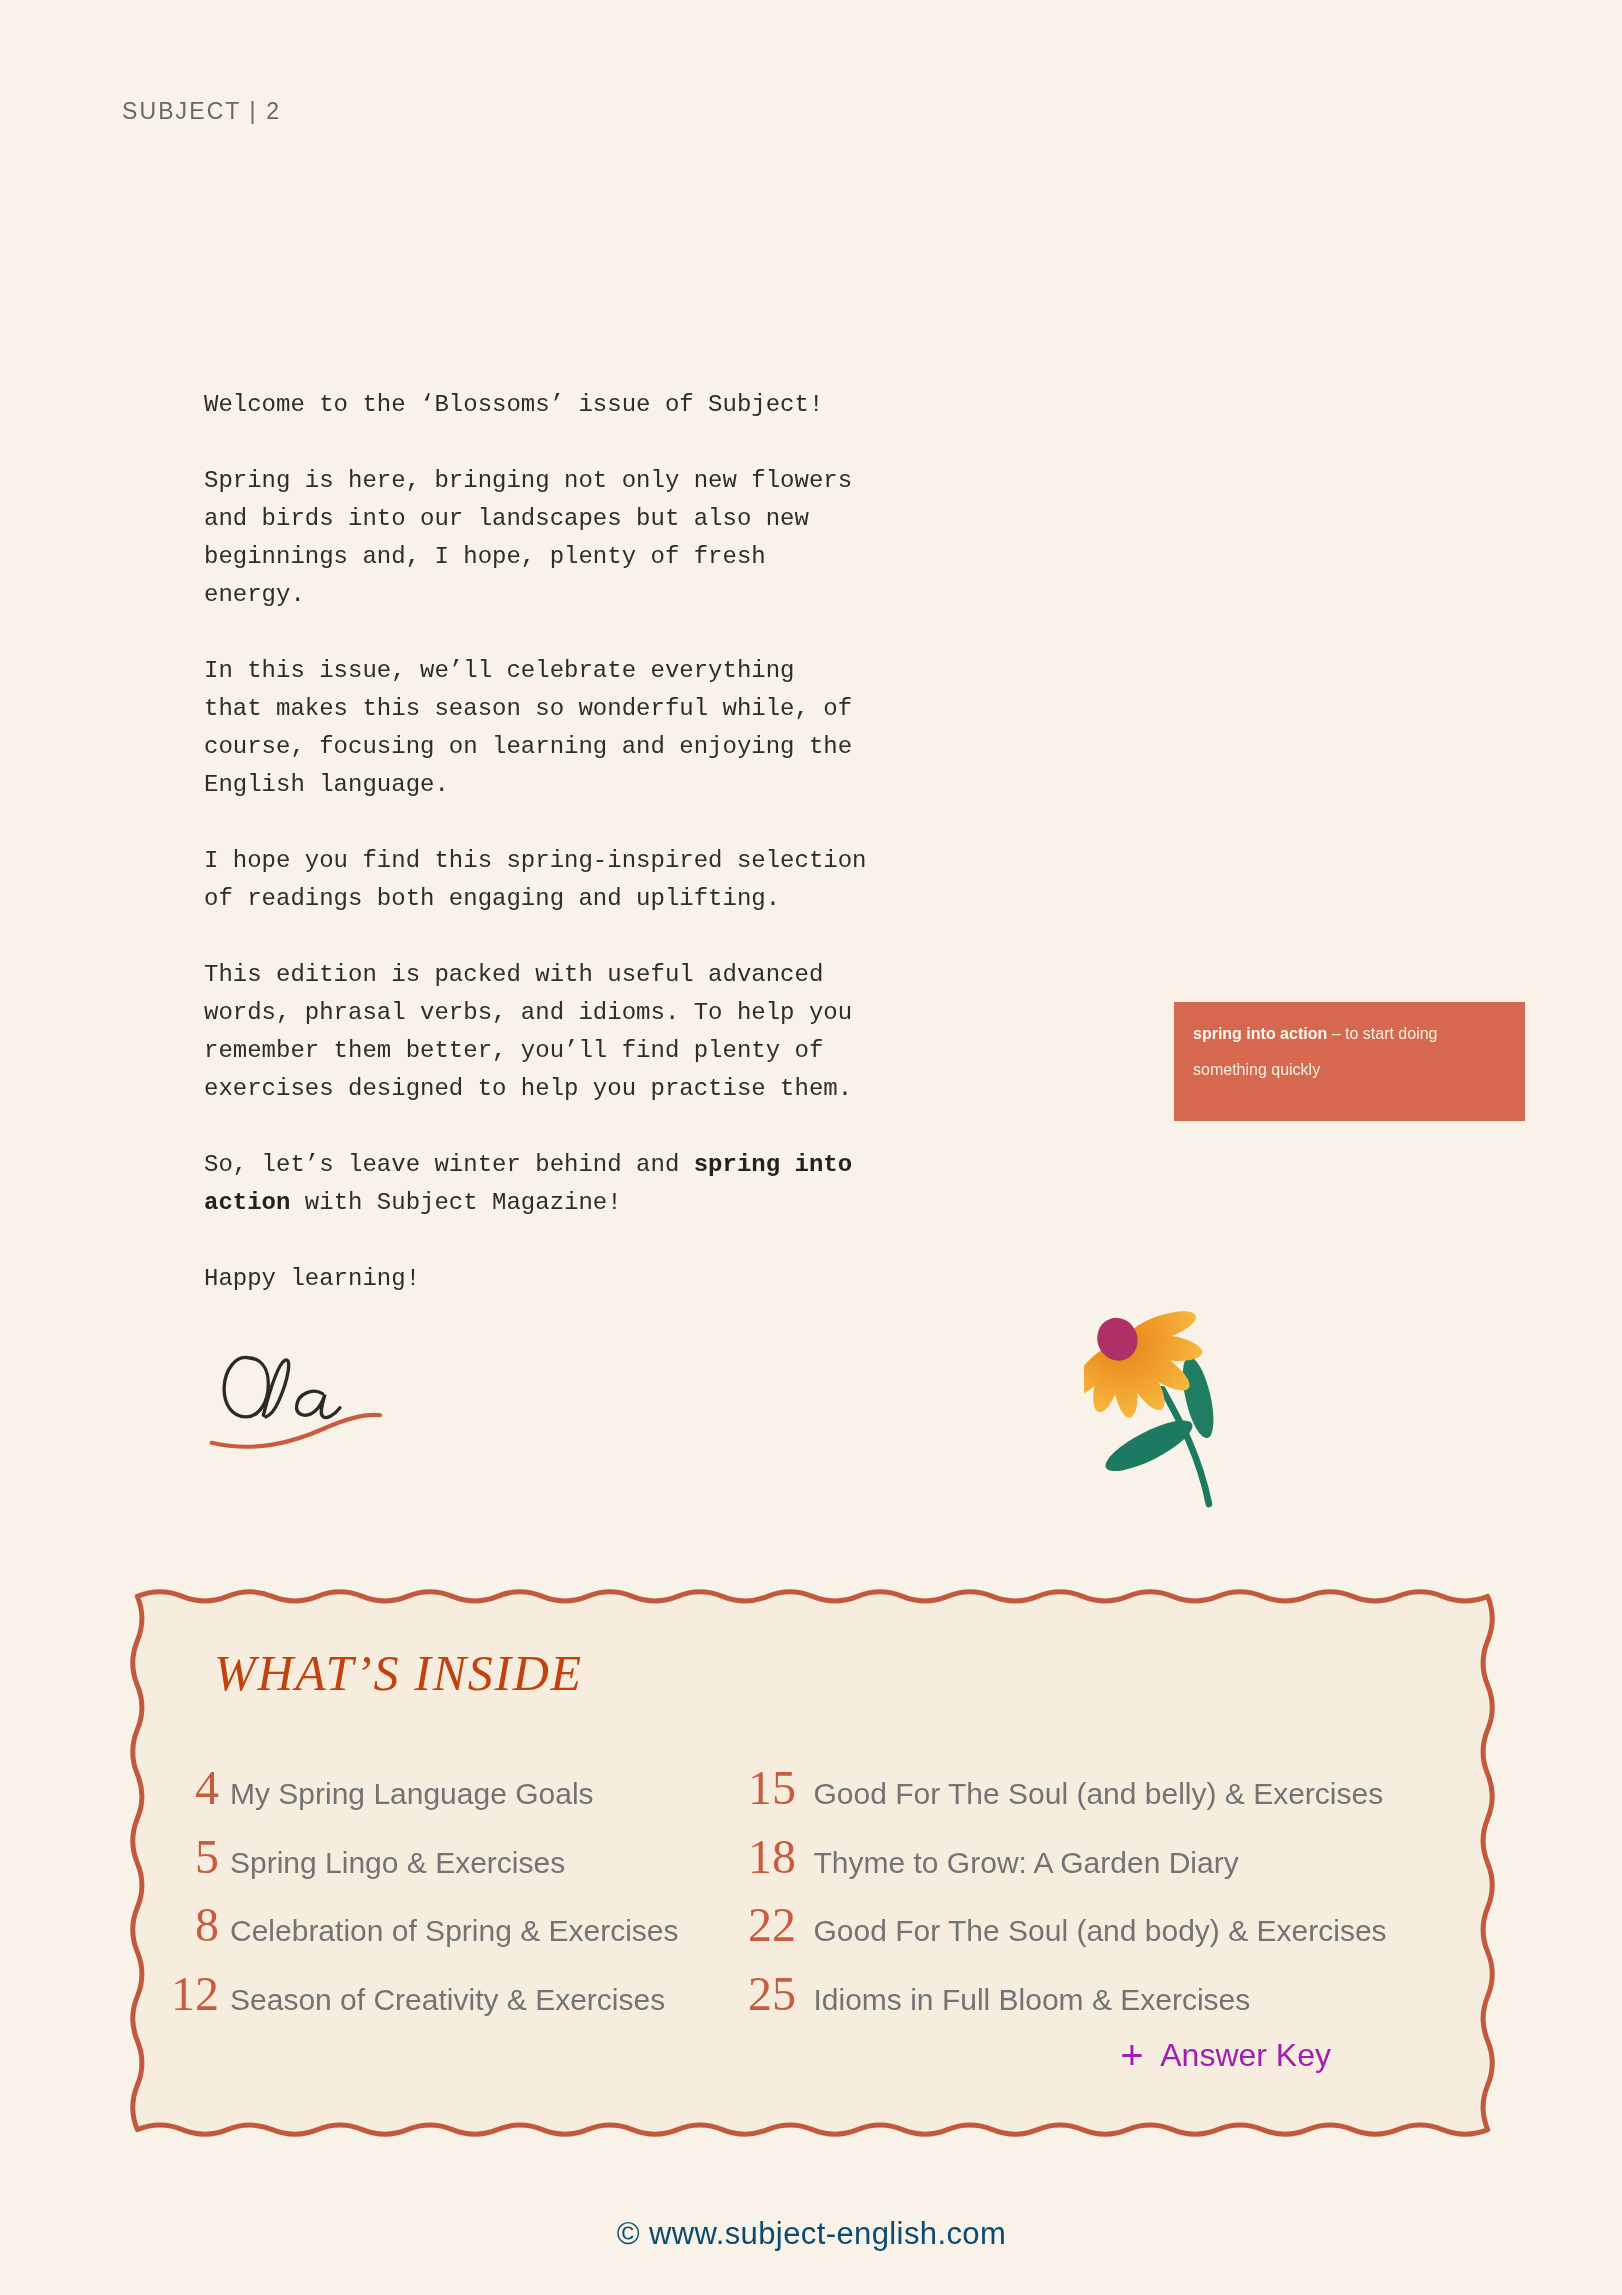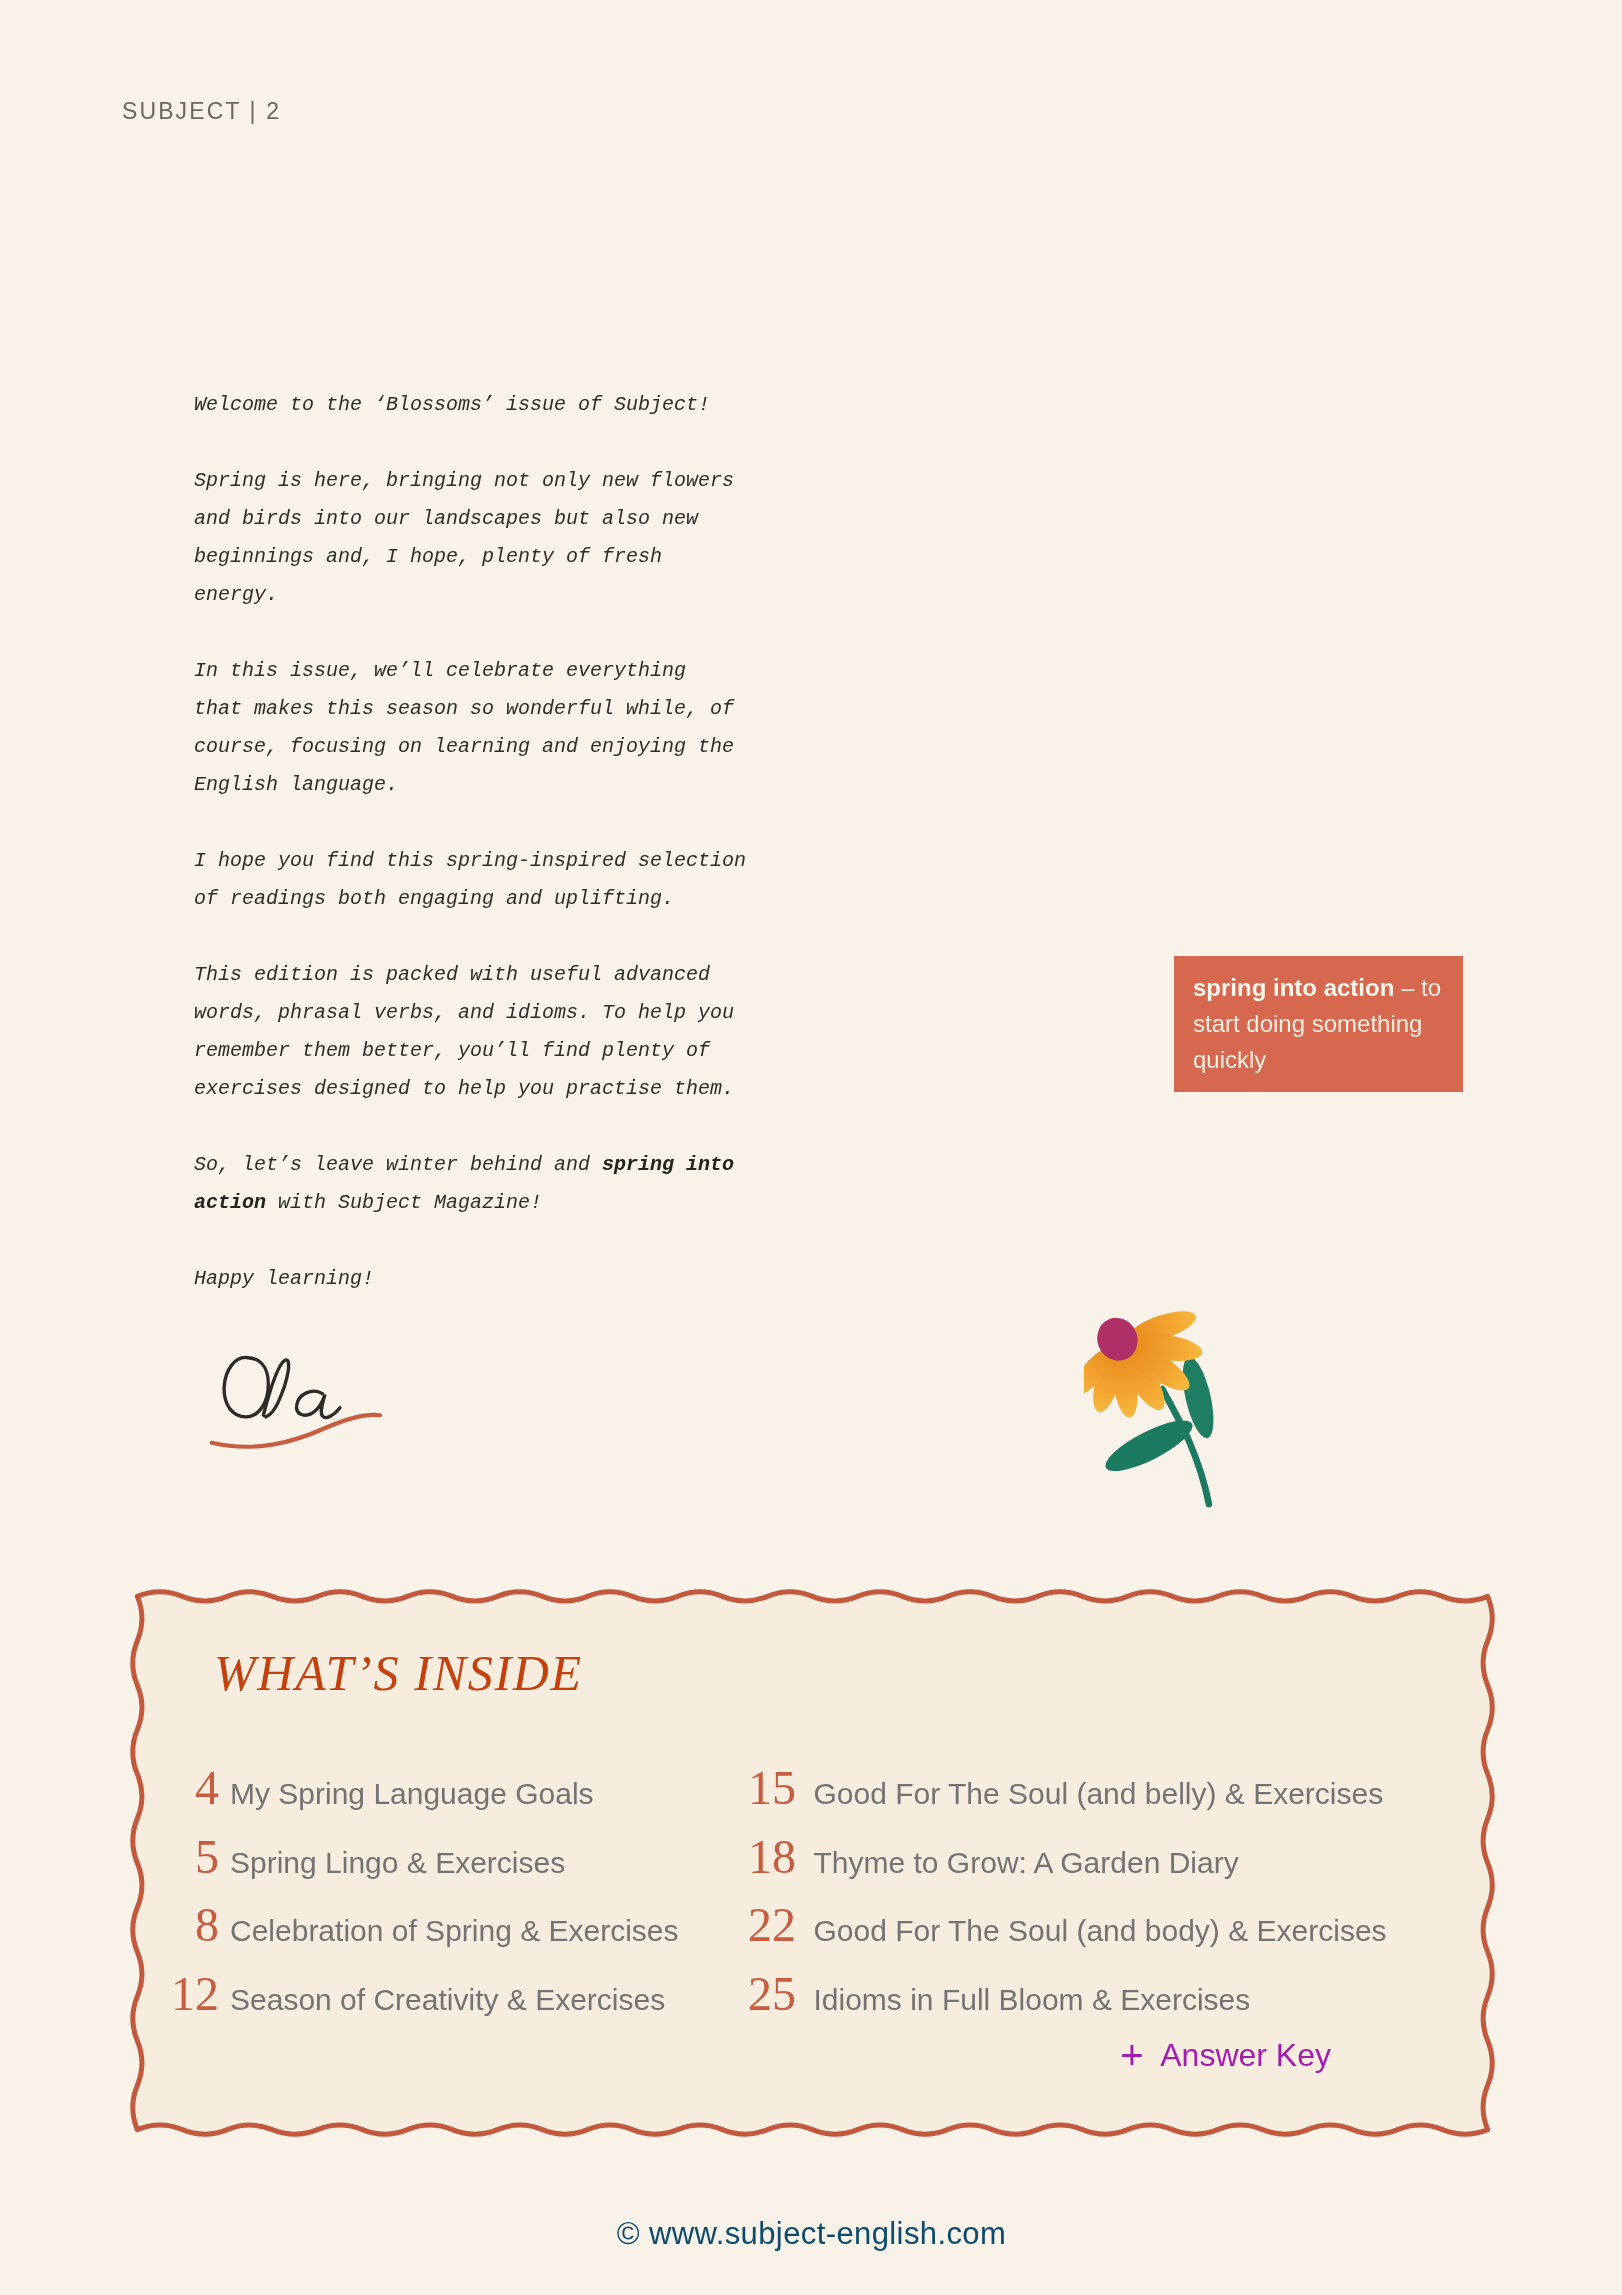--- a/index.html
+++ b/index.html
@@ -16,44 +16,43 @@
     position: absolute;
     left: 122px;
     top: 98px;
     font-size: 23px;
     letter-spacing: 2.1px;
     color: #6a6860;
     font-family: "Liberation Sans", sans-serif;
   }
   .letter {
     position: absolute;
-    left: 194px;
+    left: 204px;
     top: 386px;
     width: 934px;
     font-family: "Liberation Mono", monospace;
-    font-size: 20px;
+    font-size: 24px;
     line-height: 38px;
     color: #2e2d29;
-    font-style: italic;
   }
   .letter p {
     white-space: pre-line;
     margin: 0 0 38px 0;
   }
   .letter p.closing { margin-bottom: 0; }
   .letter b { font-weight: bold; color: #23221f; }
   .callout {
     position: absolute;
     left: 1174px;
-    top: 956px;
-    width: 289px;
+    top: 1002px;
+    width: 351px;
     min-height: 119px;
     background: #d5684e;
     padding: 14px 20px 14px 19px;
-    font-size: 24px;
+    font-size: 16px;
     line-height: 36px;
     color: #f9efe0;
   }
   .callout b { color: #fdf7ec; }
   .signature {
     position: absolute;
     left: 205px;
     top: 1341px;
     width: 400px;
     height: 121px;

